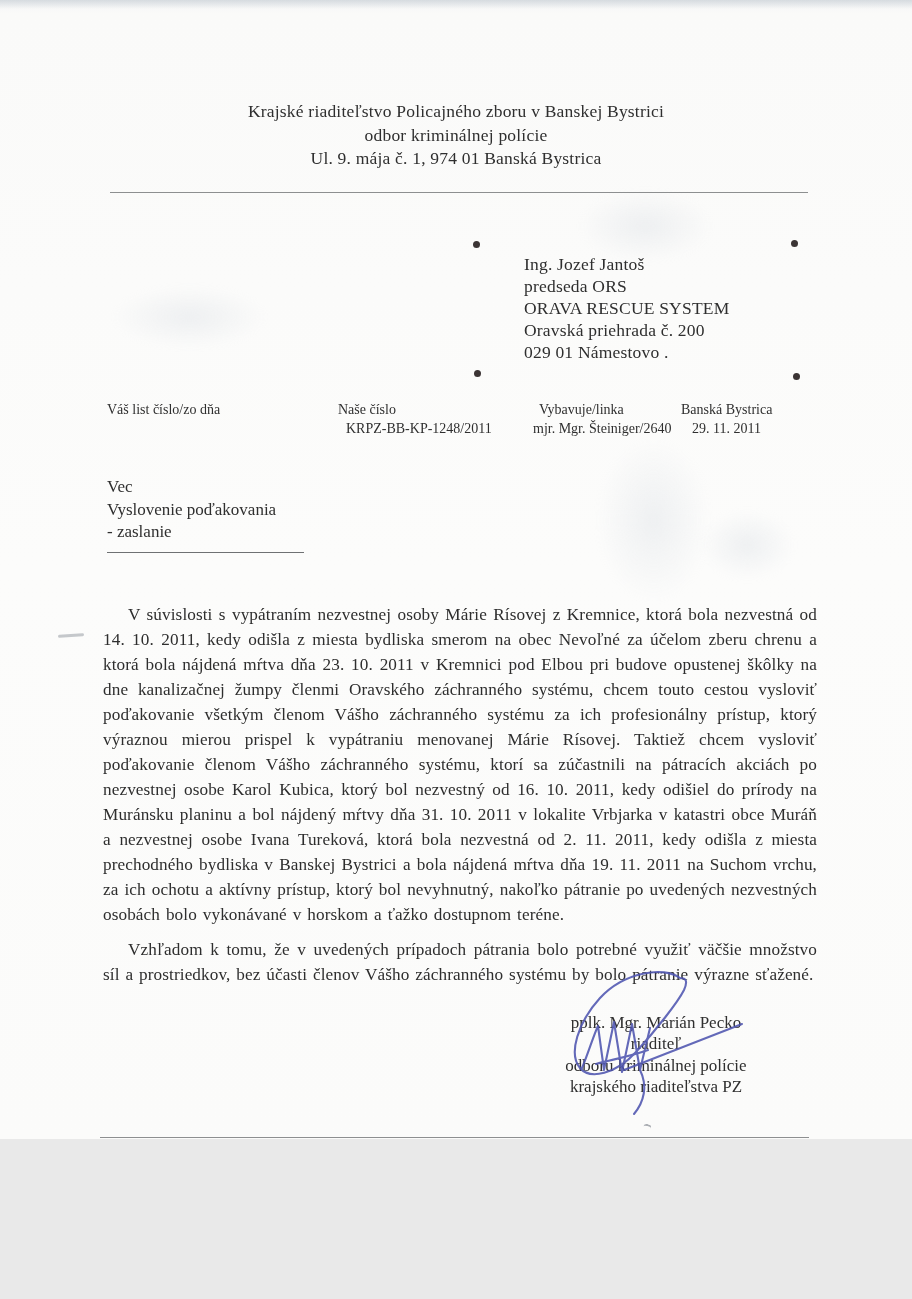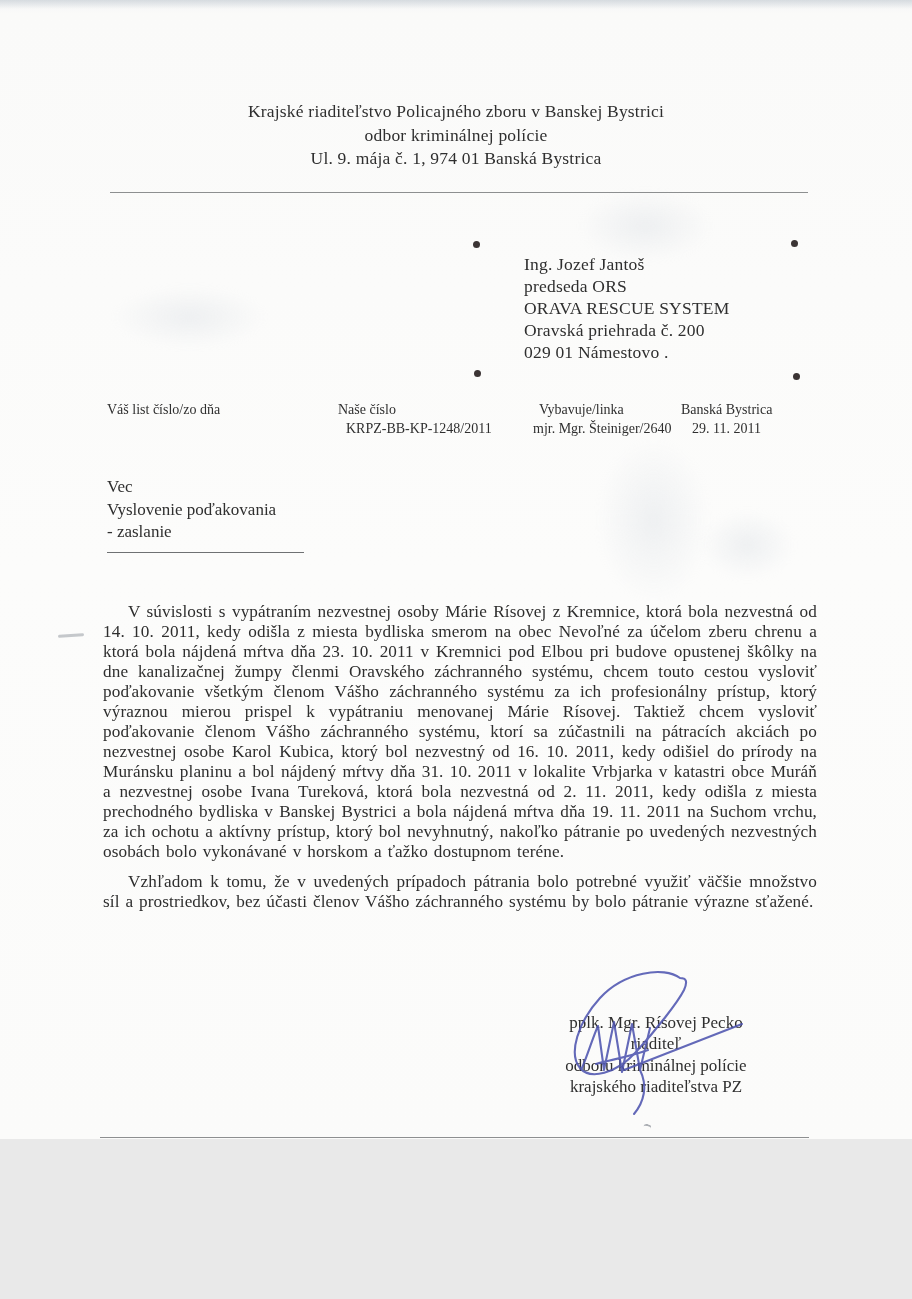--- a/index.html
+++ b/index.html
@@ -31,21 +31,21 @@
   .dot{width:7px;height:7px;border-radius:50%;background:#3b3434;}
   
   .recipient{left:524px;top:253px;font-size:17.5px;line-height:22px;letter-spacing:.2px;}
   
   .ref{font-size:14px;line-height:18px;white-space:nowrap;}
   
   .subject{left:107px;top:476px;font-size:17px;line-height:22.5px;}
   .subject-underline{left:107px;top:552px;width:197px;border-top:1.3px solid #6f7173;}
   
   .body-text{left:103px;top:602px;width:714px;
-    font-size:17.2px;line-height:20px;text-align:justify;
+    font-size:17.2px;line-height:25px;text-align:justify;
     word-spacing:1.5px;letter-spacing:.1px;color:#2e2e2e;}
   .body-text p{margin:0;text-indent:25px;}
   .body-text p + p{margin-top:9.5px;}
   
   .sig-block{left:500px;top:1012px;width:312px;text-align:center;
     font-size:17px;line-height:21.4px;}
   .sig-svg{left:552px;top:968px;width:196px;height:152px;pointer-events:none;}
   
   .footer-label,.footer-value{font-size:15.8px;white-space:nowrap;}
   .email{text-decoration:underline;color:#2f2f2f;}
@@ -98,21 +98,21 @@
     <div>- zaslanie</div>
   </div>
   <div class="abs subject-underline"></div>
 
   <div class="abs body-text">
     <p>V súvislosti s vypátraním nezvestnej osoby Márie Rísovej z Kremnice, ktorá bola nezvestná od 14. 10. 2011, kedy odišla z miesta bydliska smerom na obec Nevoľné za účelom zberu chrenu a ktorá bola nájdená mŕtva dňa 23. 10. 2011 v Kremnici pod Elbou pri budove opustenej škôlky na dne kanalizačnej žumpy členmi Oravského záchranného systému, chcem touto cestou vysloviť poďakovanie všetkým členom Vášho  záchranného systému za ich profesionálny prístup, ktorý výraznou mierou prispel k vypátraniu menovanej Márie Rísovej. Taktiež chcem vysloviť poďakovanie členom Vášho záchranného systému, ktorí sa zúčastnili na pátracích akciách po nezvestnej osobe Karol Kubica, ktorý bol nezvestný od 16. 10. 2011, kedy odišiel do prírody na Muránsku planinu a bol nájdený mŕtvy dňa 31. 10. 2011 v lokalite Vrbjarka v katastri obce Muráň a nezvestnej osobe Ivana Tureková, ktorá bola nezvestná od 2. 11. 2011, kedy odišla z miesta prechodného bydliska v Banskej Bystrici a bola nájdená mŕtva dňa 19. 11. 2011 na Suchom vrchu, za ich ochotu a aktívny prístup, ktorý bol nevyhnutný, nakoľko pátranie po uvedených nezvestných osobách bolo vykonávané v horskom a ťažko dostupnom teréne.</p>
     <p>Vzhľadom k tomu, že v uvedených prípadoch pátrania bolo potrebné využiť väčšie množstvo síl a prostriedkov, bez účasti členov Vášho záchranného systému by bolo pátranie výrazne sťažené.</p>
   </div>
 
   <div class="abs sig-block">
-    <div>pplk. Mgr. Rísovej Pecko</div>
+    <div>pplk. Mgr. Marián Pecko</div>
     <div>riaditeľ</div>
     <div>odboru kriminálnej polície</div>
     <div>krajského riaditeľstva PZ</div>
   </div>
 
   <svg class="abs sig-svg" viewBox="0 0 196 152">
     <g fill="none" stroke="#4f55b0" stroke-width="2.1" stroke-linecap="round" stroke-linejoin="round" opacity="0.88">
       <path d="M 128 10 C 112 -2 72 4 48 30 C 26 54 16 86 28 100 C 38 112 64 106 84 84 C 104 62 126 34 132 22 C 136 13 134 10 128 10 Z"></path>
       <path d="M 30 100 C 36 86 42 66 46 58 L 52 102 L 62 54 L 70 104 L 80 56 L 88 102 L 98 60"></path>
       <path d="M 88 102 C 96 118 92 134 82 146"></path>

